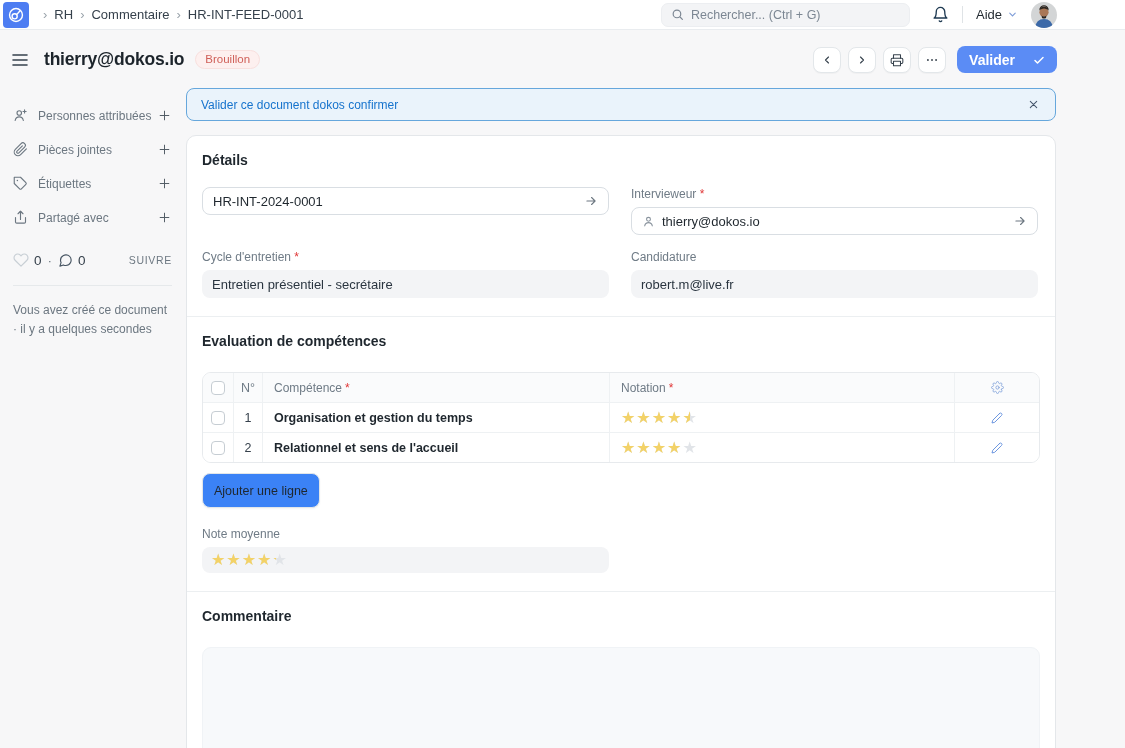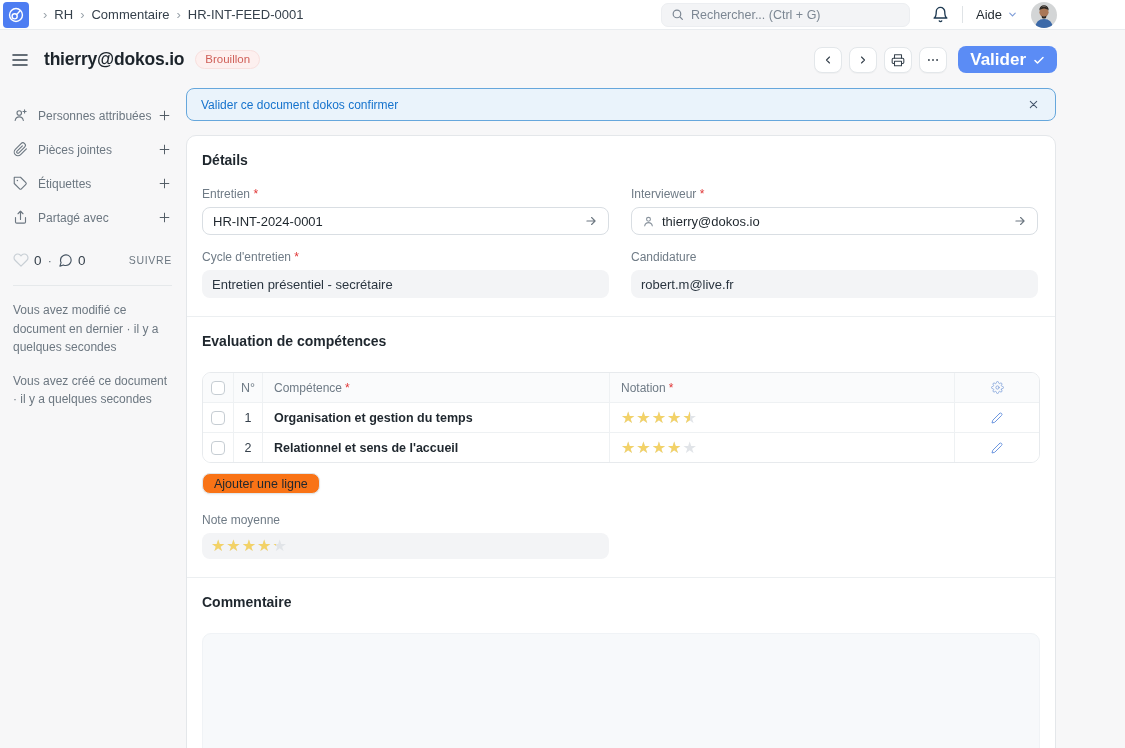--- a/index.html
+++ b/index.html
@@ -30,21 +30,21 @@
   .page-head { display:flex; align-items:center; padding:16px 68px 15px 10px; }
   .menu-btn { cursor:pointer; padding:2px; }
   .doc-title { font-size:17.5px; font-weight:700; color:#1c242b; margin-left:14px; letter-spacing:-0.2px; }
   .badge { margin-left:11px; background:#fdf0ef; border:1px solid #f8e0de; color:#cf5f58;
            font-size:11.5px; padding:2px 9px 3px; border-radius:11px; }
   .head-actions { margin-left:auto; display:flex; align-items:center; gap:7px; }
   .icon-btn { width:28px; height:26px; background:#fff; border:1px solid #e3e7ea; border-radius:8px;
               display:flex; align-items:center; justify-content:center; cursor:pointer;
               box-shadow:0 1px 1px rgba(20,30,40,.03); }
   .primary-btn { height:27px; background:#5b8cf5; border:none; border-radius:8px; color:#fff;
-                 font-size:17px; font-weight:700; padding:0 12px; display:flex; align-items:center; gap:7px;
+                 font-size:14px; font-weight:700; padding:0 12px; display:flex; align-items:center; gap:18px;
                  cursor:pointer; margin-left:4px; font-family:"Liberation Sans", sans-serif; }
 
   
   .content { display:flex; padding-right:69px; }
   .sidebar { width:186px; flex:0 0 186px; padding:20px 14px 0 13px; }
   .main { flex:1; }
 
   
   .sb-item { display:flex; align-items:center; margin-bottom:19px; cursor:pointer; }
   .sb-item .sb-ic { width:16px; margin-right:9px; color:#6c7781; }
@@ -92,21 +92,21 @@
   .c-note { flex:1; padding:0 11px; }
   .c-edit { width:84px; justify-content:center; }
   .comp-name { font-size:12.5px; font-weight:700; color:#1f272e; }
   .cbx { appearance:none; width:14px; height:14px; border:1px solid #c6cdd3; border-radius:4px; background:#fff; cursor:pointer; }
   .edit-btn { cursor:pointer; padding:2px; }
 
   .stars { position:relative; display:inline-block; font-size:16px; line-height:1; letter-spacing:1px; }
   .stars .bg { color:#e1e4e8; }
   .stars .fill { position:absolute; left:0; top:0; overflow:hidden; white-space:nowrap; color:#f3d267; }
 
-  .add-row-btn { margin-top:10px; height:21px; background:#f97316; border:1px solid #e2e6e9; border-radius:8px;
+  .add-row-btn { margin-top:10px; height:35px; background:#3b82f6; border:1px solid #e2e6e9; border-radius:8px;
                  padding:0 11px; font-size:12.5px; color:#1f272e; cursor:pointer;
                  box-shadow:0 1px 2px rgba(20,30,40,.05); font-family:"Liberation Sans", sans-serif; }
   .avg-block { margin-top:19px; }
   .avg-field { width:407px; height:26px; background:#f3f4f6; border-radius:8px; display:flex; align-items:center; padding:0 9px; }
 
   .comment-box { margin-top:23px; height:130px; background:#f7f9fb; border:1px solid #f0f3f6; border-radius:9px; cursor:text; }
 </style>
 </head>
 <body>
 
@@ -290,21 +290,20 @@
       <span>
         <svg width="15" height="15" viewBox="0 0 24 24" fill="none" stroke="#465462" stroke-width="1.8" stroke-linejoin="round">
           <path d="M21 11.5a8.38 8.38 0 0 1-.9 3.8 8.5 8.5 0 0 1-7.6 4.7 8.38 8.38 0 0 1-3.8-.9L3 21l1.9-5.7a8.38 8.38 0 0 1-.9-3.8 8.5 8.5 0 0 1 4.7-7.6 8.38 8.38 0 0 1 3.8-.9h.5a8.48 8.48 0 0 1 8 8v.5z"></path>
         </svg>
       </span>
       <span class="cnt">0</span>
       <span class="follow">SUIVRE</span>
     </div>
 
     <div class="sb-divider"></div>
-    <p class="sb-note">Vous avez modifié ce document en dernier · il y a quelques secondes</p>
     <p class="sb-note">Vous avez créé ce document · il y a quelques secondes</p>
   </div>
 
   <div class="main">
 
     <div class="banner">
       <span>Valider ce document dokos confirmer</span>
       <span class="banner-close">
         <svg width="11" height="11" viewBox="0 0 24 24" fill="none" stroke="#44546a" stroke-width="2.2" stroke-linecap="round">
             <path d="M5 5l14 14M19 5L5 19"></path>
@@ -312,24 +311,20 @@
       </span>
     </div>
 
     <div class="form-card">
 
       <div class="form-section">
         <div class="section-title">Détails</div>
         <div class="fields-grid">
 
           <div>
-            <div class="field-label">
-              <span>Entretien</span>
-              <span class="req">*</span>
-            </div>
             <div class="ctl ctl-link">
               <span class="val-wrap">
                   <span>HR-INT-2024-0001</span>
                 </span>
               <span>
                 <svg width="14" height="14" viewBox="0 0 24 24" fill="none" stroke="#6c7781" stroke-width="1.9" stroke-linecap="round" stroke-linejoin="round">
                     <path d="M5 12h14M13 6l6 6-6 6"></path>
                   </svg>
               </span>
             </div>

